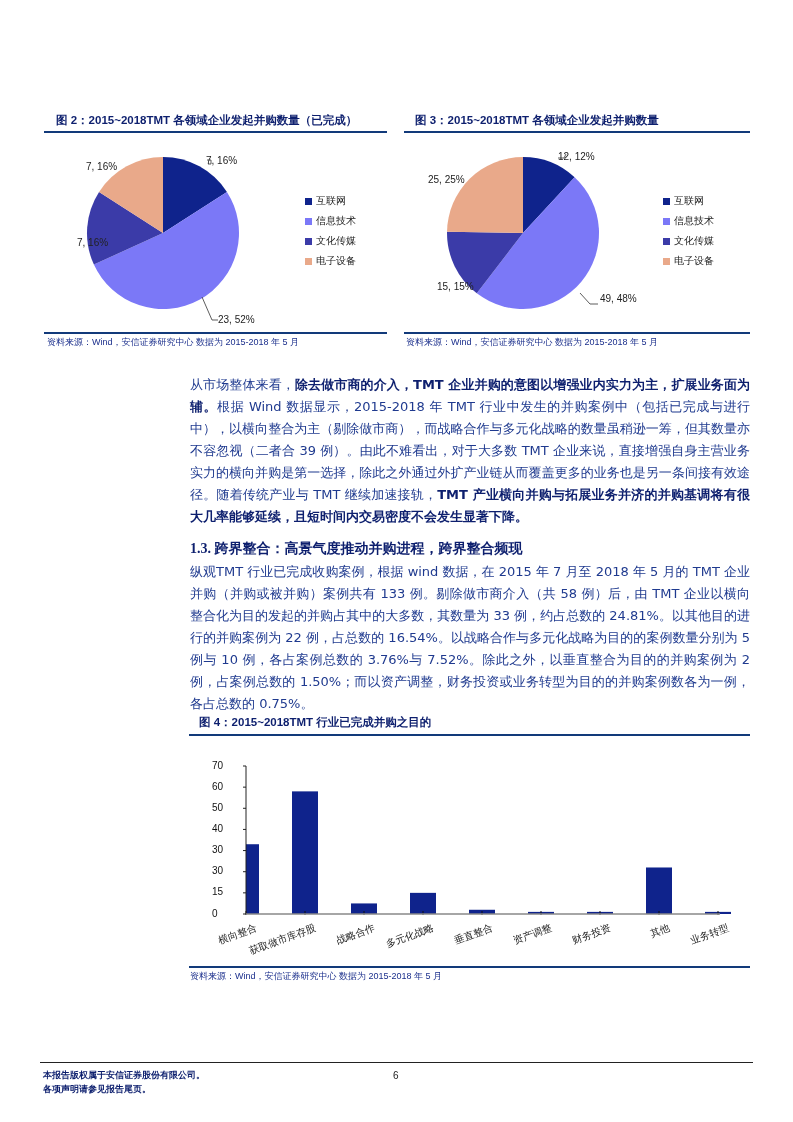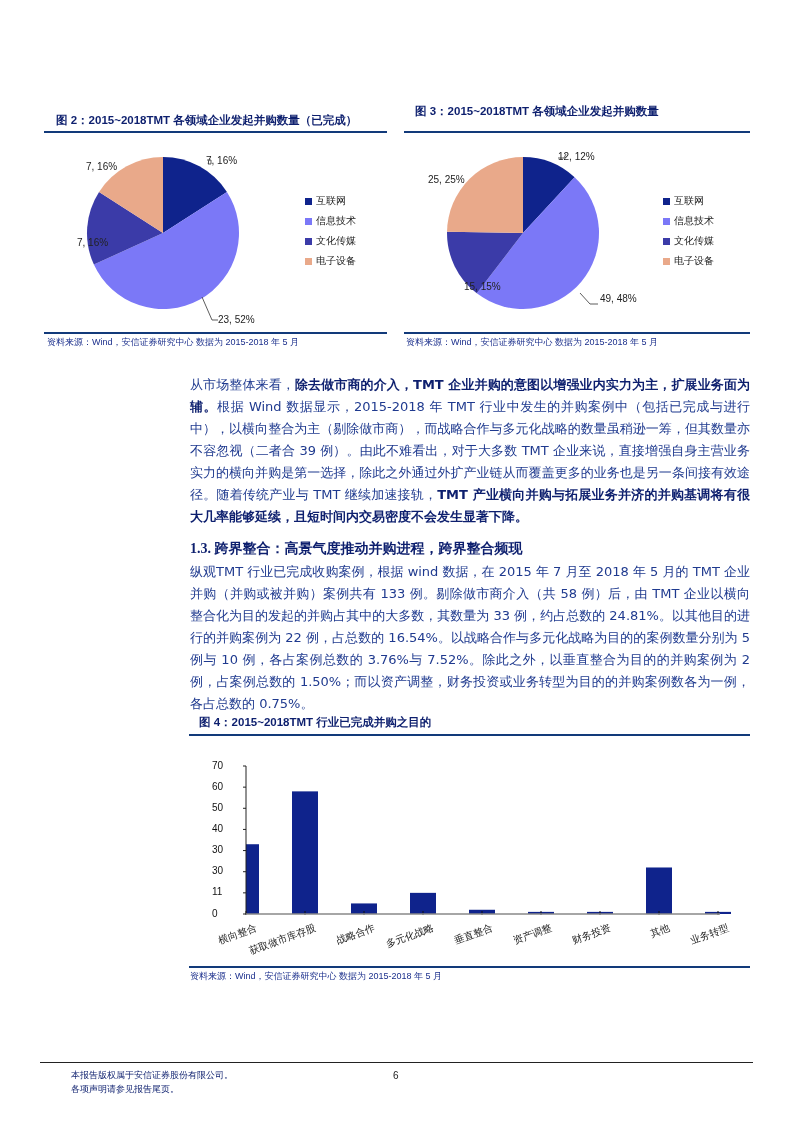--- a/index.html
+++ b/index.html
@@ -10,21 +10,21 @@
   .source{font-family:"Liberation Sans",sans-serif;font-size:9px;color:#1b2f8c;white-space:nowrap;}
   .pie-label{font-family:"Liberation Sans",sans-serif;font-size:10px;color:#222;white-space:nowrap;}
   .legend{font-family:"DejaVu Sans",sans-serif;font-size:10px;color:#222;}
   .legend-item{display:flex;align-items:center;height:20px;}
   .sw{width:7px;height:7px;margin-right:4px;display:inline-block;}
   .para{font-family:"DejaVu Sans",sans-serif;font-size:13px;line-height:22px;color:#1f3a8f;text-align:justify;}
   .para b{color:#0d1f6e;}
   .h2{font-family:Liberation Serif, serif;font-weight:bold;font-size:14px;color:#0d1f6e;white-space:nowrap;}
   .tick{font-family:"Liberation Sans",sans-serif;font-size:10px;color:#111;text-align:left;width:26px;}
   .xlab{font-family:"DejaVu Serif",serif;font-size:10px;color:#222;white-space:nowrap;transform-origin:right top;transform:rotate(-20deg);}
-  .footer{font-family:"DejaVu Serif",serif;font-weight:normal;font-size:9px;color:#0d1f6e;line-height:14px;margin-left:28px;}
+  .footer{font-family:"DejaVu Serif",serif;font-weight:bold;font-size:9px;color:#0d1f6e;line-height:14px;}
 </style>
 </head>
 <body>
 
 <div class="abs fig-title" style="left:47px;top:113px;">图 2：2015~2018TMT 各领域企业发起并购数量（已完成）</div>
 <div class="abs rule" style="left:44px;top:131px;width:343px;"></div>
 <svg class="abs" style="left:44px;top:140px;" width="350" height="190">
   <g id="pie1">
       <path d="M119,93 L119,17 A76,76 0 0 1 182.93526849516977,51.911297873374586 Z" fill="#0f238c"></path>
       <path d="M119,93 L182.93526849516977,51.911297873374586 A76,76 0 1 1 49.86796835305661,124.5715409881434 Z" fill="#7b78f7"></path>
@@ -52,35 +52,35 @@
       <span>文化传媒</span>
     </div>
   <div class="legend-item">
       <span class="sw" style="background:#e9a98a"></span>
       <span>电子设备</span>
     </div>
 </div>
 <div class="abs rule" style="left:44px;top:332px;width:343px;height:1.5px;"></div>
 <div class="abs source" style="left:47px;top:336px;">资料来源：Wind，安信证券研究中心  数据为 2015-2018 年 5 月</div>
 
-<div class="abs fig-title" style="left:406px;top:104px;">图 3：2015~2018TMT 各领域企业发起并购数量</div>
+<div class="abs fig-title" style="left:406px;top:113px;">图 3：2015~2018TMT 各领域企业发起并购数量</div>
 <div class="abs rule" style="left:404px;top:131px;width:346px;"></div>
 <svg class="abs" style="left:404px;top:140px;" width="350" height="190">
   <g id="pie2">
       <path d="M119,93 L119,17 A76,76 0 0 1 170.61055172180733,37.21155181428103 Z" fill="#0f238c"></path>
       <path d="M119,93 L170.61055172180733,37.21155181428103 A76,76 0 0 1 72.8123145658796,153.35476546420128 Z" fill="#7b78f7"></path>
       <path d="M119,93 L72.8123145658796,153.35476546420128 A76,76 0 0 1 43.00919119222864,91.81806229405338 Z" fill="#3b3ba8"></path>
       <path d="M119,93 L43.00919119222864,91.81806229405338 A76,76 0 0 1 118.99999999999999,17 Z" fill="#e9a98a"></path>
     </g>
   <polyline points="154,18 160,18 162,14" fill="none" stroke="#333" stroke-width="0.8"></polyline>
   <polyline points="176,153 186,164 194,164" fill="none" stroke="#333" stroke-width="0.8"></polyline>
 </svg>
 <div class="abs pie-label" style="left:558px;top:151px;">12, 12%</div>
 <div class="abs pie-label" style="left:600px;top:293px;">49, 48%</div>
-<div class="abs pie-label" style="left:437px;top:281px;margin-left:27px;">15, 15%</div>
+<div class="abs pie-label" style="left:437px;top:281px;">15, 15%</div>
 <div class="abs pie-label" style="left:428px;top:174px;">25, 25%</div>
 <div class="abs legend" style="left:663px;top:191px;">
   <div class="legend-item">
       <span class="sw" style="background:#0f238c"></span>
       <span>互联网</span>
     </div>
   <div class="legend-item">
       <span class="sw" style="background:#7b78f7"></span>
       <span>信息技术</span>
     </div>
@@ -106,21 +106,21 @@
 <div class="abs fig-title" style="left:190px;top:715px;">图 4：2015~2018TMT 行业已完成并购之目的</div>
 <div class="abs rule" style="left:189px;top:734px;width:561px;"></div>
 
 <div class="abs" style="left:212px;top:760px;">
   <div class="abs tick" style="top:0px;">70</div>
   <div class="abs tick" style="top:21px;">60</div>
   <div class="abs tick" style="top:42px;">50</div>
   <div class="abs tick" style="top:63px;">40</div>
   <div class="abs tick" style="top:84px;">30</div>
   <div class="abs tick" style="top:105px;">30</div>
-  <div class="abs tick" style="top:126px;">11</div>
+  <div class="abs tick" style="top:126px;">15</div>
   <div class="abs tick" style="top:148px;">0</div>
 </div>
 <svg class="abs" style="left:240px;top:760px;" width="500" height="160">
   <g id="bars">
       <rect x="6" y="84.22857142857143" width="13" height="69.77142857142857" fill="#0f238c"></rect>
       <line x1="6" x2="6" y1="151" y2="155" stroke="#111" stroke-width="1"></line>
       <rect x="52" y="31.371428571428567" width="26" height="122.62857142857143" fill="#0f238c"></rect>
       <line x1="65" x2="65" y1="151" y2="155" stroke="#111" stroke-width="1"></line>
       <rect x="111" y="143.42857142857142" width="26" height="10.571428571428571" fill="#0f238c"></rect>
       <line x1="124" x2="124" y1="151" y2="155" stroke="#111" stroke-width="1"></line>

